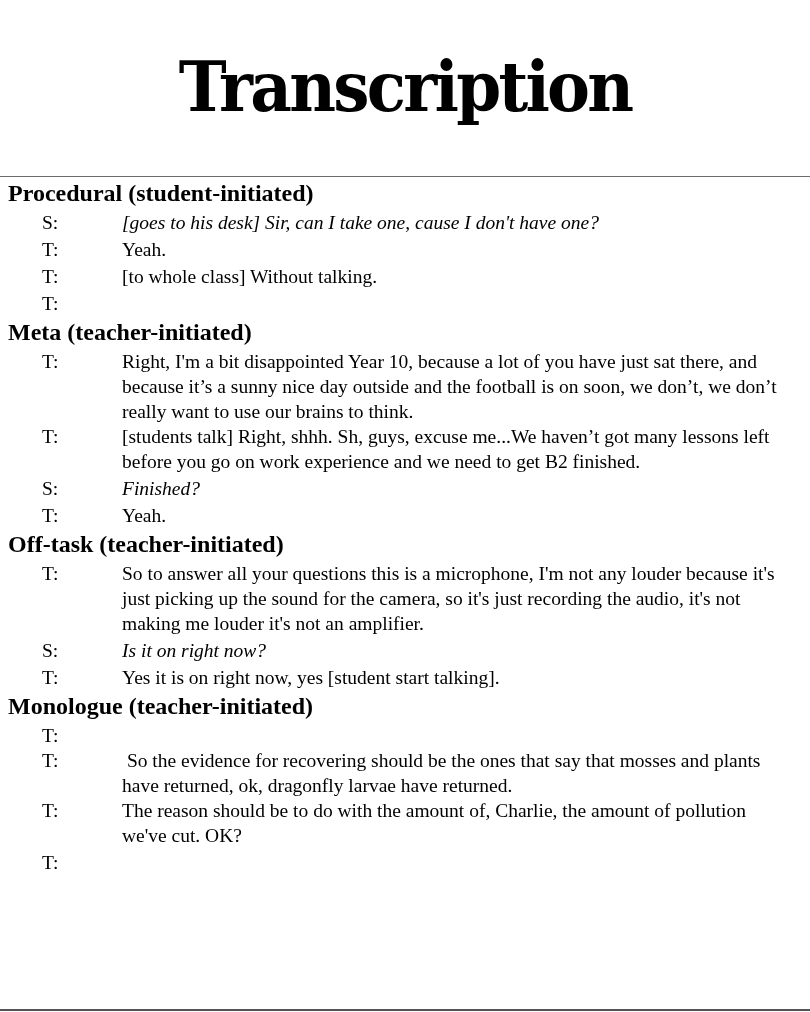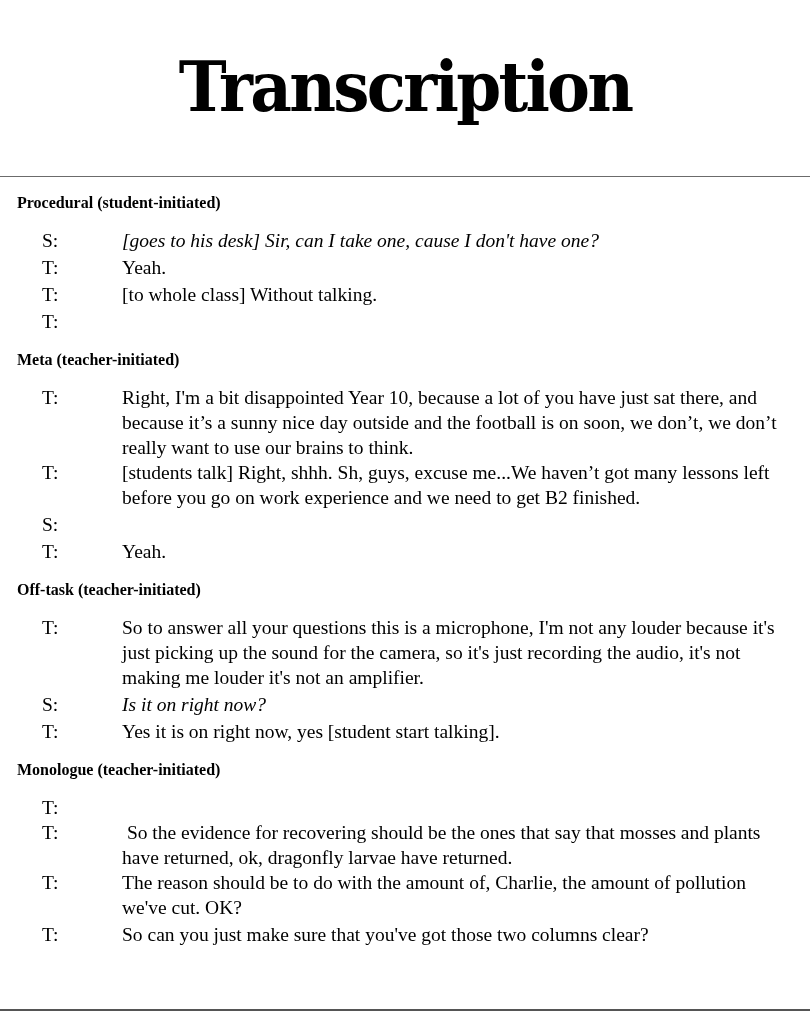--- a/index.html
+++ b/index.html
@@ -46,23 +46,23 @@
       border-top: 2px solid #555;
     }
     .content {
       position: absolute;
       left: 4px;
       top: 177px;
       width: 806px;
     }
     .section-heading {
       font-weight: bold;
-      font-size: 16px;
+      font-size: 24px;
       line-height: 25px;
-      margin: 13px;
+      margin: 4px;
       padding: 0;
     }
     .turn {
       display: flex;
       font-size: 19.5px;
       line-height: 25px;
     }
     .turn.spaced {
       margin-top: 2px;
       margin-bottom: 2px;
@@ -113,20 +113,21 @@
     <div class="turn">
       <div class="speaker">T:</div>
       <div class="utterance">Right, I'm a bit disappointed Year 10, because a lot of you have just sat there, and because it’s a sunny nice day outside and the football is on soon, we don’t, we don’t really want to use our brains to think.</div>
     </div>
     <div class="turn">
       <div class="speaker">T:</div>
       <div class="utterance">[students talk] Right, shhh. Sh, guys, excuse me...We haven’t got many lessons left before you go on work experience and we need to get B2 finished.</div>
     </div>
     <div class="turn spaced">
       <div class="speaker">S:</div>
+      <div class="utterance italic">Finished?</div>
     </div>
     <div class="turn spaced">
       <div class="speaker">T:</div>
       <div class="utterance">Yeah.</div>
     </div>
   </div>
 
   <div>
     <div class="section-heading">Off-task (teacher-initiated)</div>
     <div class="turn">
@@ -151,19 +152,18 @@
     <div class="turn">
       <div class="speaker">T:</div>
       <div class="utterance" style="white-space: pre-wrap;"> So the evidence for recovering should be the ones that say that mosses and plants have returned, ok, dragonfly larvae have returned.</div>
     </div>
     <div class="turn">
       <div class="speaker">T:</div>
       <div class="utterance">The reason should be to do with the amount of, Charlie, the amount of pollution we've cut. OK?</div>
     </div>
     <div class="turn spaced">
       <div class="speaker">T:</div>
-      <div class="utterance">So can you just make sure that you've got those two columns clear?</div>
     </div>
   </div>
 
 </div>
 
 <div class="rule-bottom"></div>
 
 </body></html>

